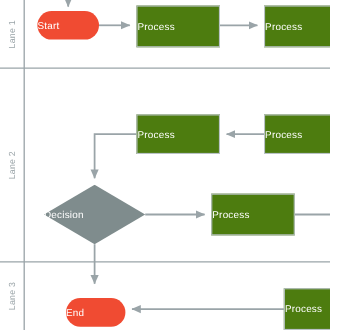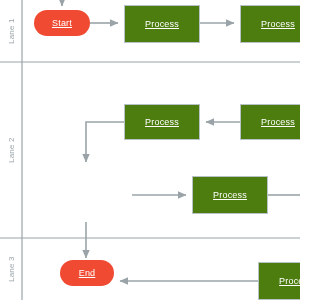--- a/index.html
+++ b/index.html
@@ -33,27 +33,26 @@
     align-items: center;
     justify-content: center;
     writing-mode: vertical-rl;
     transform: rotate(180deg);
     white-space: nowrap;
   }
   .node {
     position: absolute;
     display: flex;
     align-items: center;
-    justify-content: center;
+    justify-content: flex-start;
     box-sizing: border-box;
     color: #ffffff;
     font-size: 9px;
     letter-spacing: .2px;
     white-space: nowrap;
-    text-decoration: underline;
   }
   .node.process {
     background: #4d7c0f;
     border: 1px solid #b9c2c6;
   }
   .node.terminator {
     background: #f04b32;
     border-radius: 14px;
   }
   .node.decision {
@@ -138,26 +137,32 @@
   </div>
 
   <div class="node process" style="left:124px;top:104px;width:76px;height:36px;">
     <span>Process</span>
   </div>
 
   <div class="node process" style="left:240px;top:104px;width:76px;height:36px;">
     <span>Process</span>
   </div>
 
+  <div class="node decision" style="left:40px;top:168px;width:92px;height:54px;">
+    <svg class="decision-shape" viewBox="0 0 92 54" preserveAspectRatio="none" xmlns="http://www.w3.org/2000/svg">
+      <polygon points="46,0 92,27 46,54 0,27" fill="#7f8c8d"></polygon>
+    </svg>
+    <span class="decision-text">Decision</span>
+  </div>
 
   <div class="node process" style="left:192px;top:176px;width:76px;height:38px;">
     <span>Process</span>
   </div>
 
-  <div class="node terminator" style="left:60px;top:260px;width:54px;height:26px;">
+  <div class="node terminator" style="left:60px;top:271px;width:54px;height:26px;">
     <span>End</span>
   </div>
 
   <div class="node process" style="left:258px;top:262px;width:76px;height:38px;">
     <span>Process</span>
   </div>
 
 </div>
 
 </body></html>

